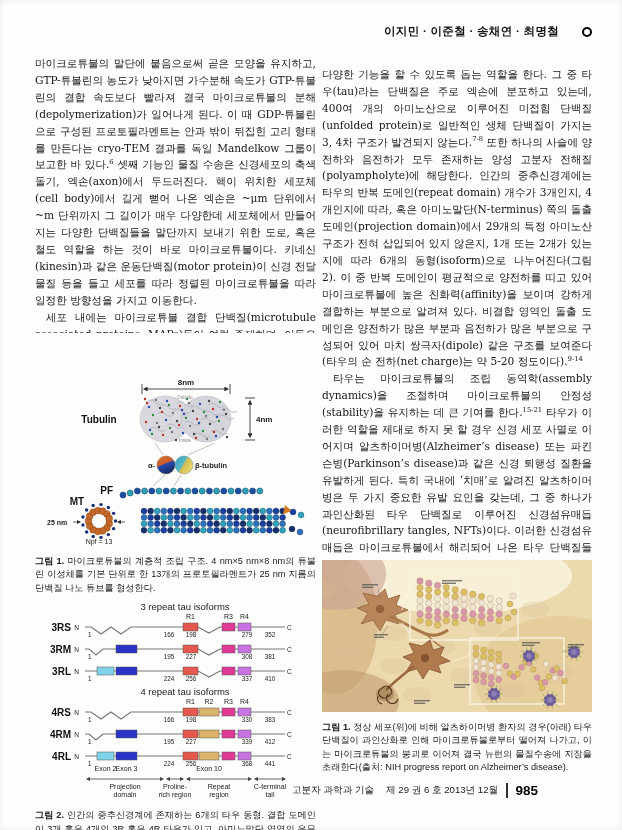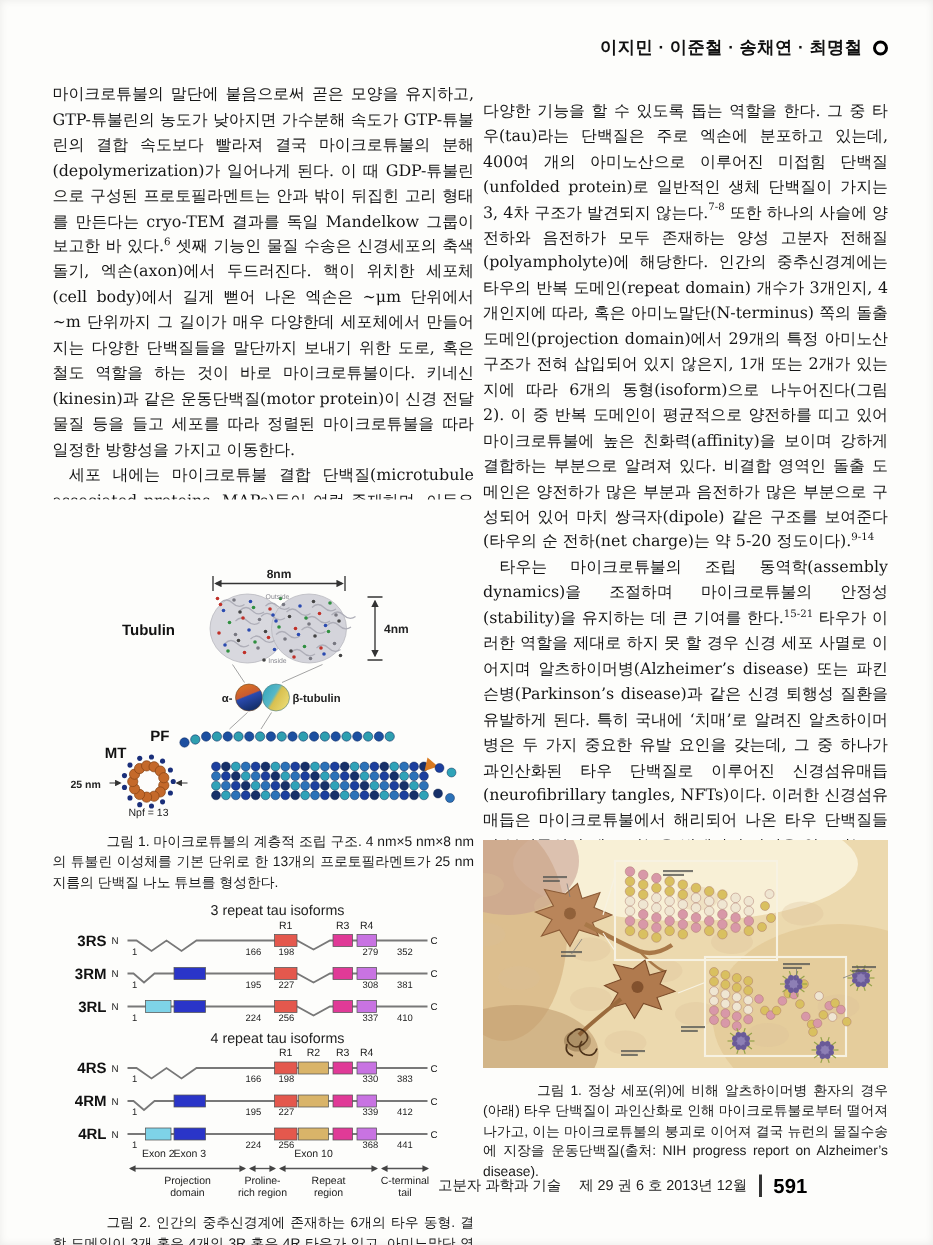--- a/index.html
+++ b/index.html
@@ -1,33 +1,33 @@
 <!DOCTYPE html>
 <html><head>
 <meta charset="utf-8">
 <style>
   html,body{margin:0;padding:0;background:#b5b5b2;}
   .page{position:relative;width:622px;height:830px;margin:0 auto;background:#fdfdfb;
         overflow:hidden;font-family:"DejaVu Serif",serif;outline:1px solid #d8d8d4;
         box-shadow:inset 0 0 6px rgba(0,0,0,.08);}
   .header{position:absolute;top:24px;left:0;right:30px;display:flex;justify-content:flex-end;
-          align-items:center;gap:7px;font-family:"Liberation Sans",sans-serif;
+          align-items:center;gap:23px;font-family:"Liberation Sans",sans-serif;
           font-weight:bold;font-size:11.5px;color:#111;letter-spacing:.3px;}
   .author-ring{width:6px;height:6px;border:2.6px solid #000;border-radius:50%;}
   .body-text{font-size:10.6px;line-height:16.9px;text-align:justify;color:#151515;}
   .para{margin:0;}
   .para.indent{text-indent:11px;}
   .body-text sup{font-size:6.8px;line-height:0;margin-top:22px;}
   .col-left-text{position:absolute;left:35px;top:55px;width:281px;max-height:278px;overflow:hidden;}
   .col-right-text{position:absolute;left:322px;top:66px;width:270px;max-height:496px;overflow:hidden;}
   .left-figures{position:absolute;left:35px;top:344px;width:281px;}
   .right-figure{position:absolute;left:322px;top:560px;width:270px;}
   .caption{font-family:"Liberation Sans",sans-serif;font-size:9.2px;line-height:13.4px;
            text-align:justify;color:#1a1a1a;margin-top:5px;}
-  .caption .cap-label{font-weight:normal;margin-left:36px;}
+  .caption .cap-label{font-weight:bold;}
   .fig-center{text-align:center;margin-top:34px;}
   .footer{position:absolute;left:292px;top:783px;width:300px;display:flex;
           align-items:center;gap:8px;font-family:"Liberation Sans",sans-serif;
           font-size:9.6px;color:#222;}
   .footer .j-issue{margin-left:4px;}
   .footer .divider{width:1.5px;height:15px;background:#333;}
   .footer .page-num{font-weight:bold;font-size:13.5px;color:#000;}
   svg text{font-family:"Liberation Sans",sans-serif;}
 </style>
 </head>
@@ -659,24 +659,24 @@
         <rect x="132" y="124" width="16" height="1.4" fill="#5a5a55" opacity="0.8"></rect>
         <rect x="132" y="126.6" width="11.2" height="1.4" fill="#5a5a55" opacity="0.8"></rect>
         <rect x="92" y="140" width="16" height="1.4" fill="#5a5a55" opacity="0.8"></rect>
         <rect x="92" y="142.6" width="11.2" height="1.4" fill="#5a5a55" opacity="0.8"></rect>
         <line x1="56" y1="29" x2="58" y2="38" stroke="#777" stroke-width="0.5"></line>
         <line x1="59" y1="76" x2="66" y2="66" stroke="#777" stroke-width="0.5"></line>
         <line x1="209" y1="86" x2="209" y2="92" stroke="#777" stroke-width="0.5"></line>
         <line x1="250" y1="88" x2="240" y2="92" stroke="#777" stroke-width="0.5"></line>
       </svg>
     <div class="caption">
-      <span class="cap-label">그림 1.</span><span> 정상 세포(위)에 비해 알츠하이머병 환자의 경우(아래) 타우 단백질이 과인산화로 인해 마이크로튜불로부터 떨어져 나가고, 이는 마이크로튜불의 붕괴로 이어져 결국 뉴런의 물질수송에 지장을 운동단백질(출처: NIH progress report on Alzheimer’s disease).</span>
+      <span class="cap-label">그림 1.</span><span> 정상 세포(위)에 비해 알츠하이머병 환자의 경우(아래) 타우 단백질이 과인산화로 인해 마이크로튜불로부터 떨어져 나가고, 이는 마이크로튜불의 붕괴로 이어져 결국 뉴런의 물질수송에 지장을 초래한다(출처: NIH progress report on Alzheimer’s disease).</span>
     </div>
   </div>
 
   <div class="footer">
     <span>고분자 과학과 기술</span>
     <span class="j-issue">제 29 권 6 호 2013년 12월</span>
     <span class="divider"></span>
-    <span class="page-num">591</span>
+    <span class="page-num">985</span>
   </div>
 
 </div>
 
 </body></html>

